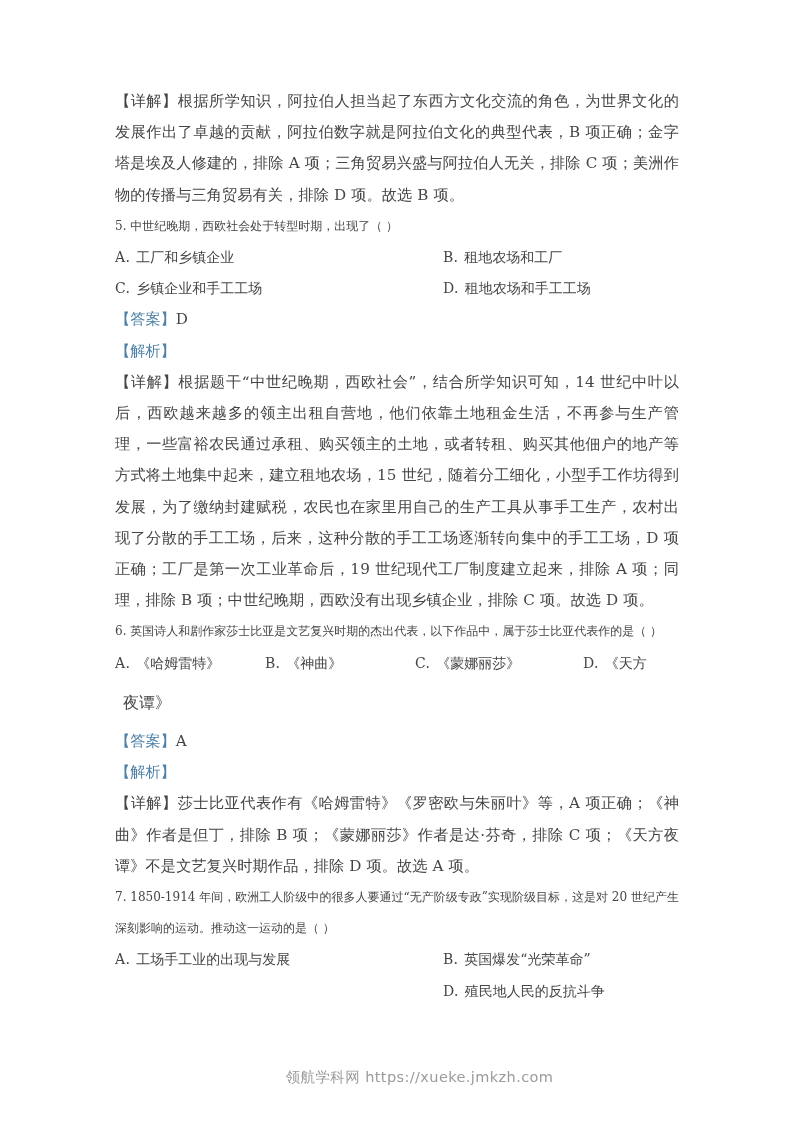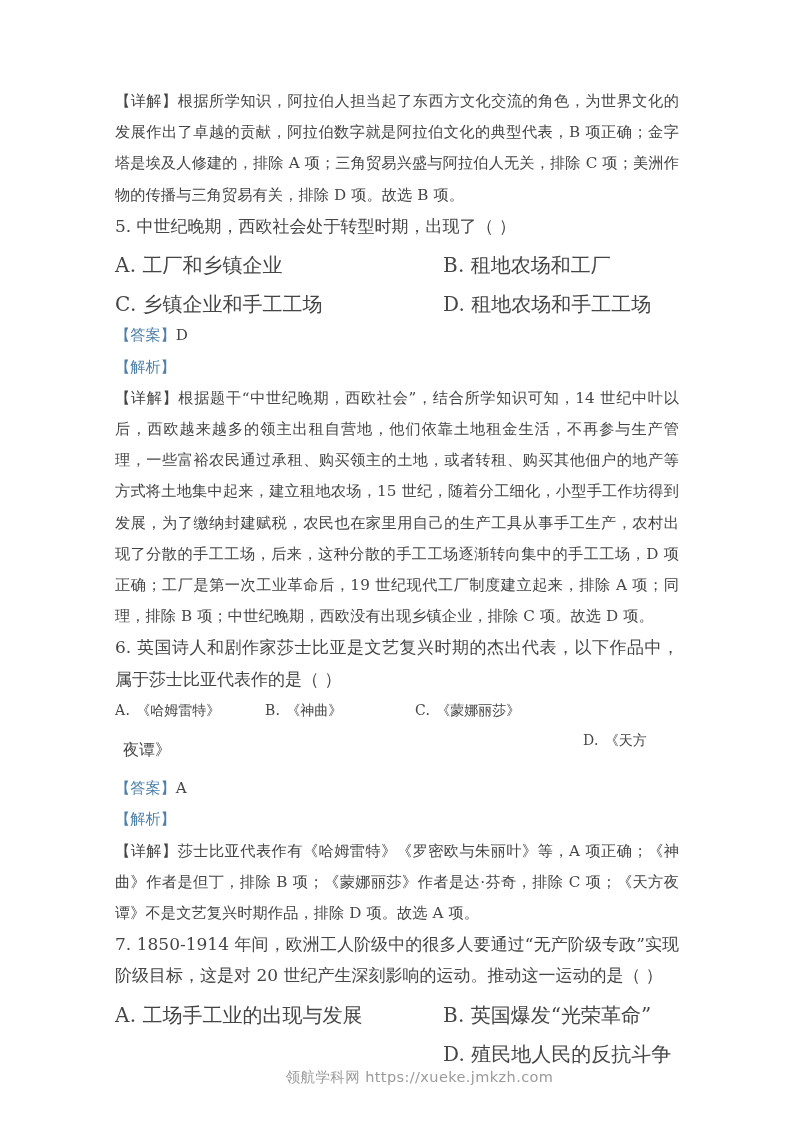--- a/index.html
+++ b/index.html
@@ -35,46 +35,45 @@
     line-height: 31.2px;
     text-align: justify;
     text-justify: inter-character;
     text-align-last: left;
     margin: 0;
     color: #454545;
     letter-spacing: 0.1px;
   }
   
   .qline {
-    font-size: 17px;
+    font-size: 12px;
     line-height: 31.2px;
     margin: 0;
     color: #454545;
     text-align: justify;
     text-justify: inter-character;
     text-align-last: left;
   }
   
   .marker {
     font-size: 15.2px;
     line-height: 31.2px;
     margin: 0;
     color: #4f81a8;
   }
   .marker .ans-val {
     color: #454545;
   }
   
   .opts2 {
     position: relative;
-    font-size: 20px;
+    font-size: 14px;
     line-height: 31.2px;
     color: #454545;
     height: 31.2px;
-    margin-top: 8px;
   }
   .opts2 .col-a {
     position: absolute;
     left: 0;
     top: 0;
   }
   .opts2 .col-b {
     position: absolute;
     left: 328px;
     top: 0;
@@ -84,21 +83,21 @@
     font-size: 14px;
     line-height: 31.2px;
     color: #454545;
     position: relative;
     height: 31.2px;
     text-align: center;
   }
   .opts4 .o1 { position: absolute; left: 0; top: 0; }
   .opts4 .o2 { position: absolute; left: 150px; top: 0; }
   .opts4 .o3 { position: absolute; left: 300px; top: 0; }
-  .opts4 .o4 { position: absolute; left: 468px; top: 0; margin-top: 30px; }
+  .opts4 .o4 { position: absolute; left: 468px; top: 0; }
   .opt-wrap {
     font-size: 16px;
     line-height: 31.2px;
     color: #454545;
     margin: 8px;
   }
   .olabel {
     letter-spacing: 0.3px;
   }
   .otext {

